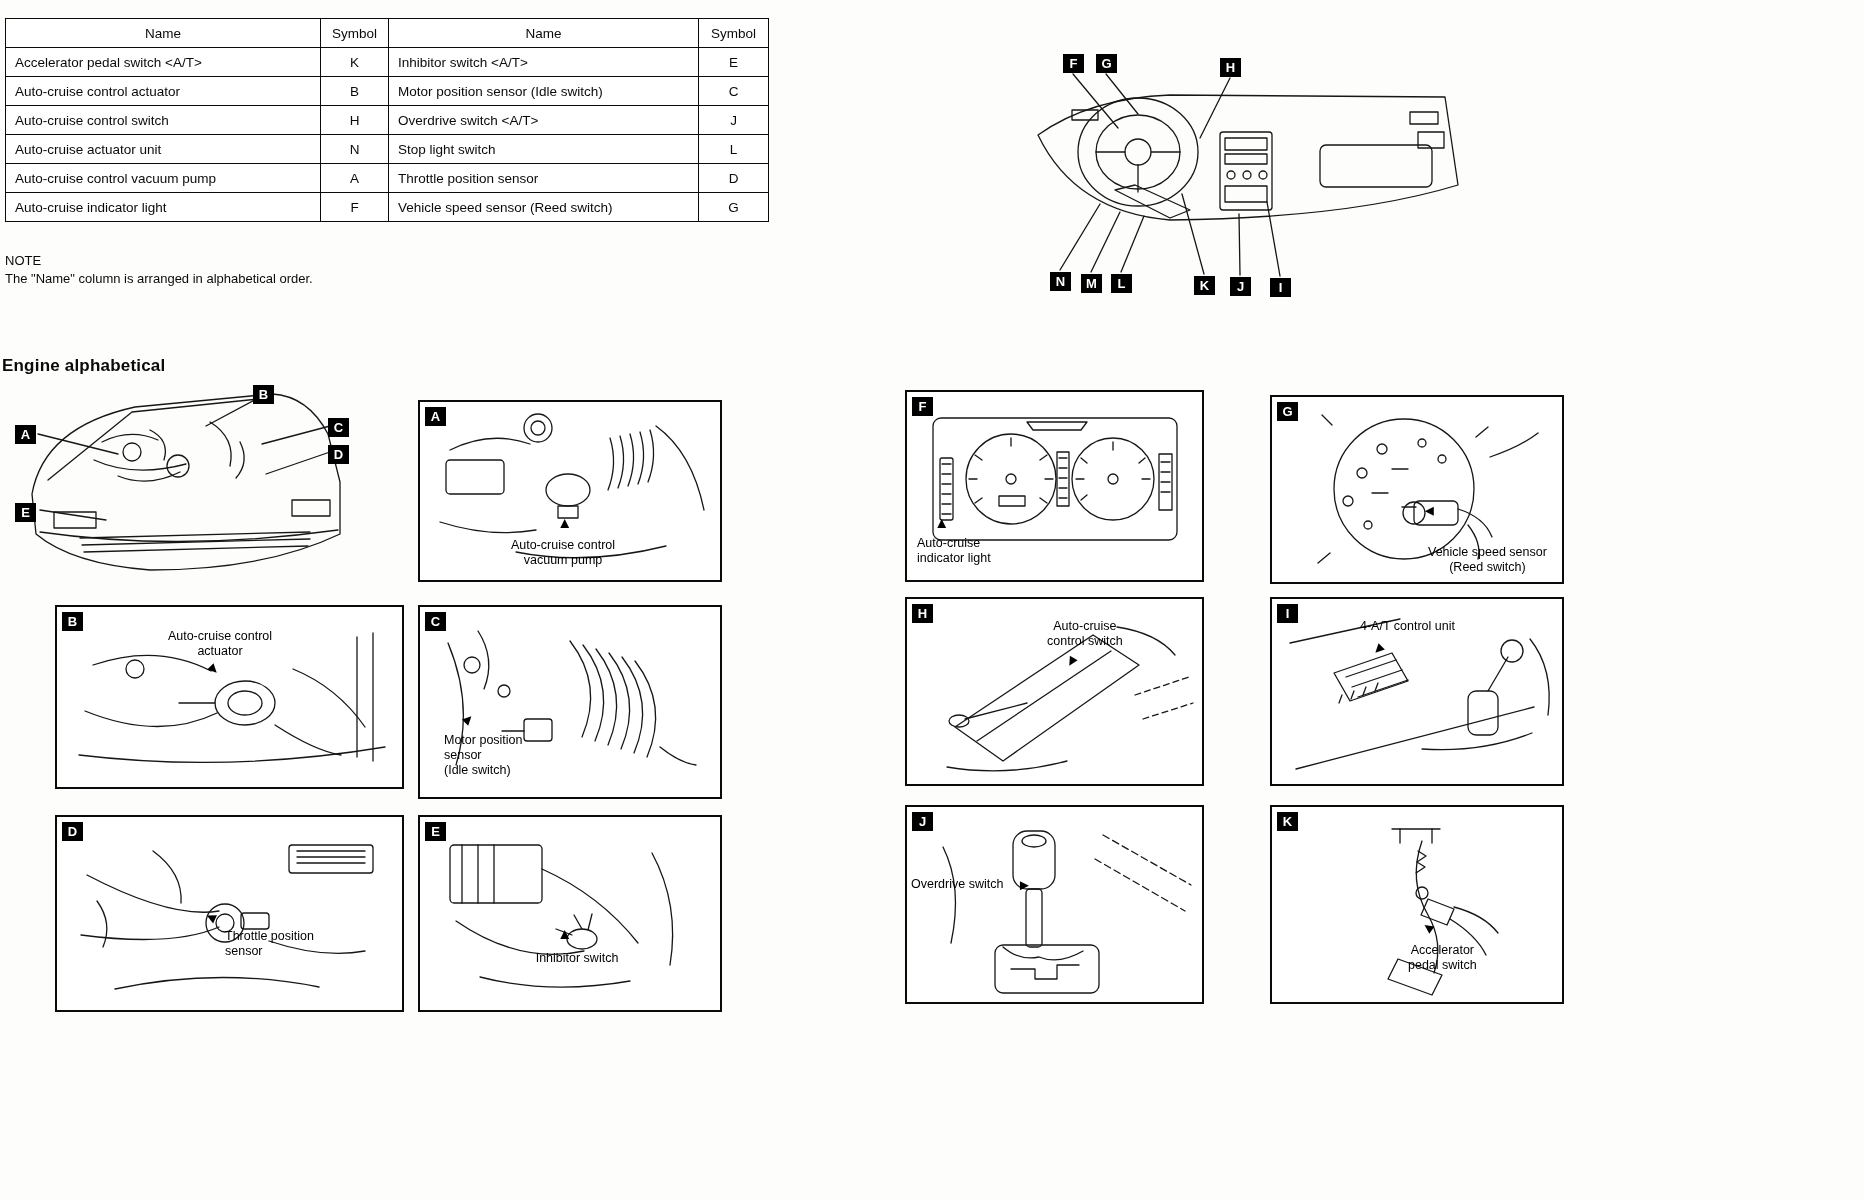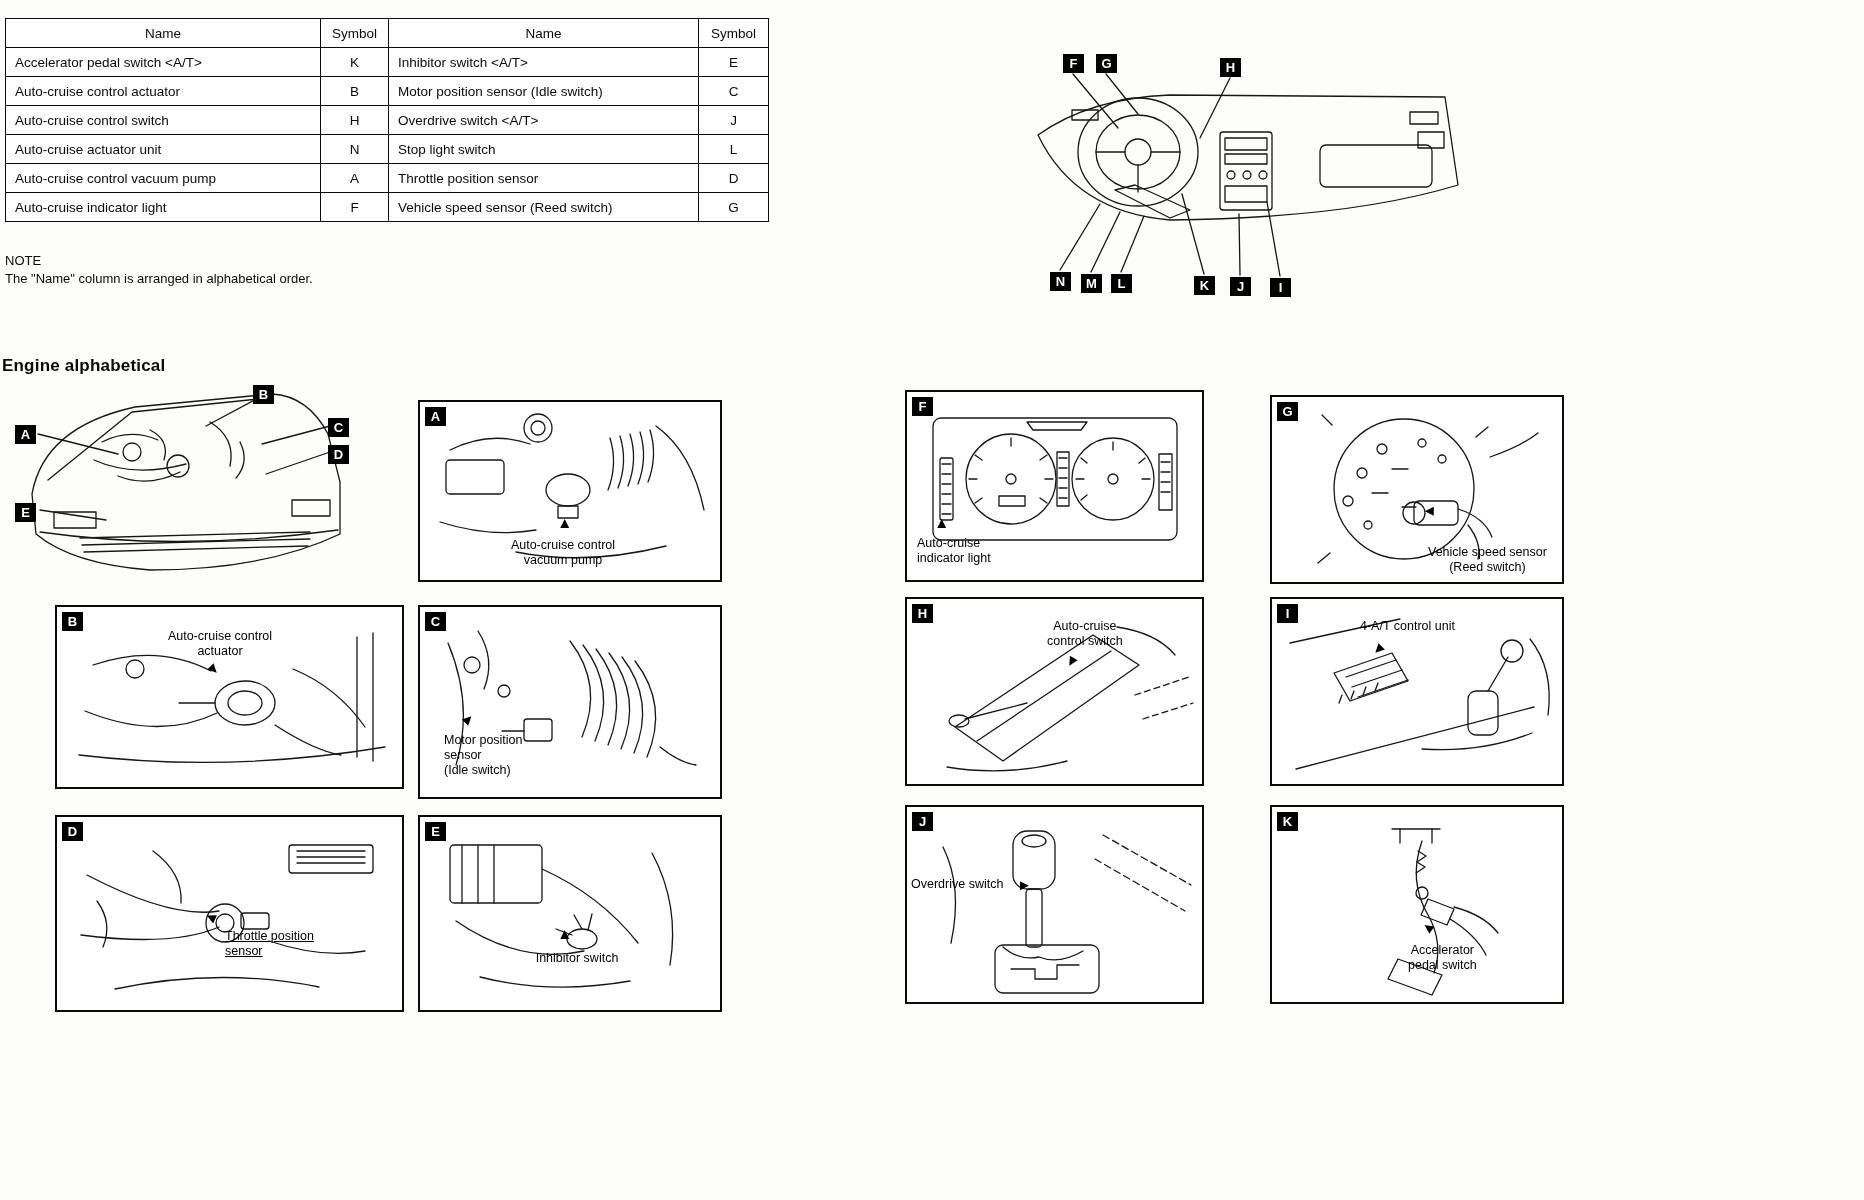--- a/index.html
+++ b/index.html
@@ -49,21 +49,21 @@
   .p-j{left:905px;top:805px;width:295px;height:195px;}
   .p-k{left:1270px;top:805px;width:290px;height:195px;}
 
   .art{position:absolute;left:0;top:0;width:100%;height:100%;z-index:1;}
   .art *{stroke:#161616;fill:none;stroke-width:1.3;stroke-linecap:round;stroke-linejoin:round;}
 
   .caption{position:absolute;font-size:12.5px;line-height:1.18;white-space:pre-line;z-index:2;color:#000;}
   .cap-a{left:58px;top:136px;width:170px;text-align:center;}
   .cap-b{left:78px;top:22px;width:170px;text-align:center;}
   .cap-c{left:24px;top:126px;}
-  .cap-d{left:168px;top:112px;text-decoration:underline;}
+  .cap-d{left:168px;top:112px;}
   .cap-e{left:77px;top:134px;width:160px;text-align:center;}
   .cap-f{left:10px;top:144px;}
   .cap-g{left:148px;top:148px;text-align:center;margin-left:8px;}
   .cap-h{left:140px;top:20px;text-align:center;}
   .cap-i{left:88px;top:20px;}
   .cap-j{left:4px;top:70px;}
   .cap-k{left:136px;top:136px;text-align:center;}
 
   .arrow{position:absolute;font-size:15px;color:#000;z-index:2;line-height:1;}
   .ar-a{left:136px;top:114px;transform:rotate(-90deg);}

